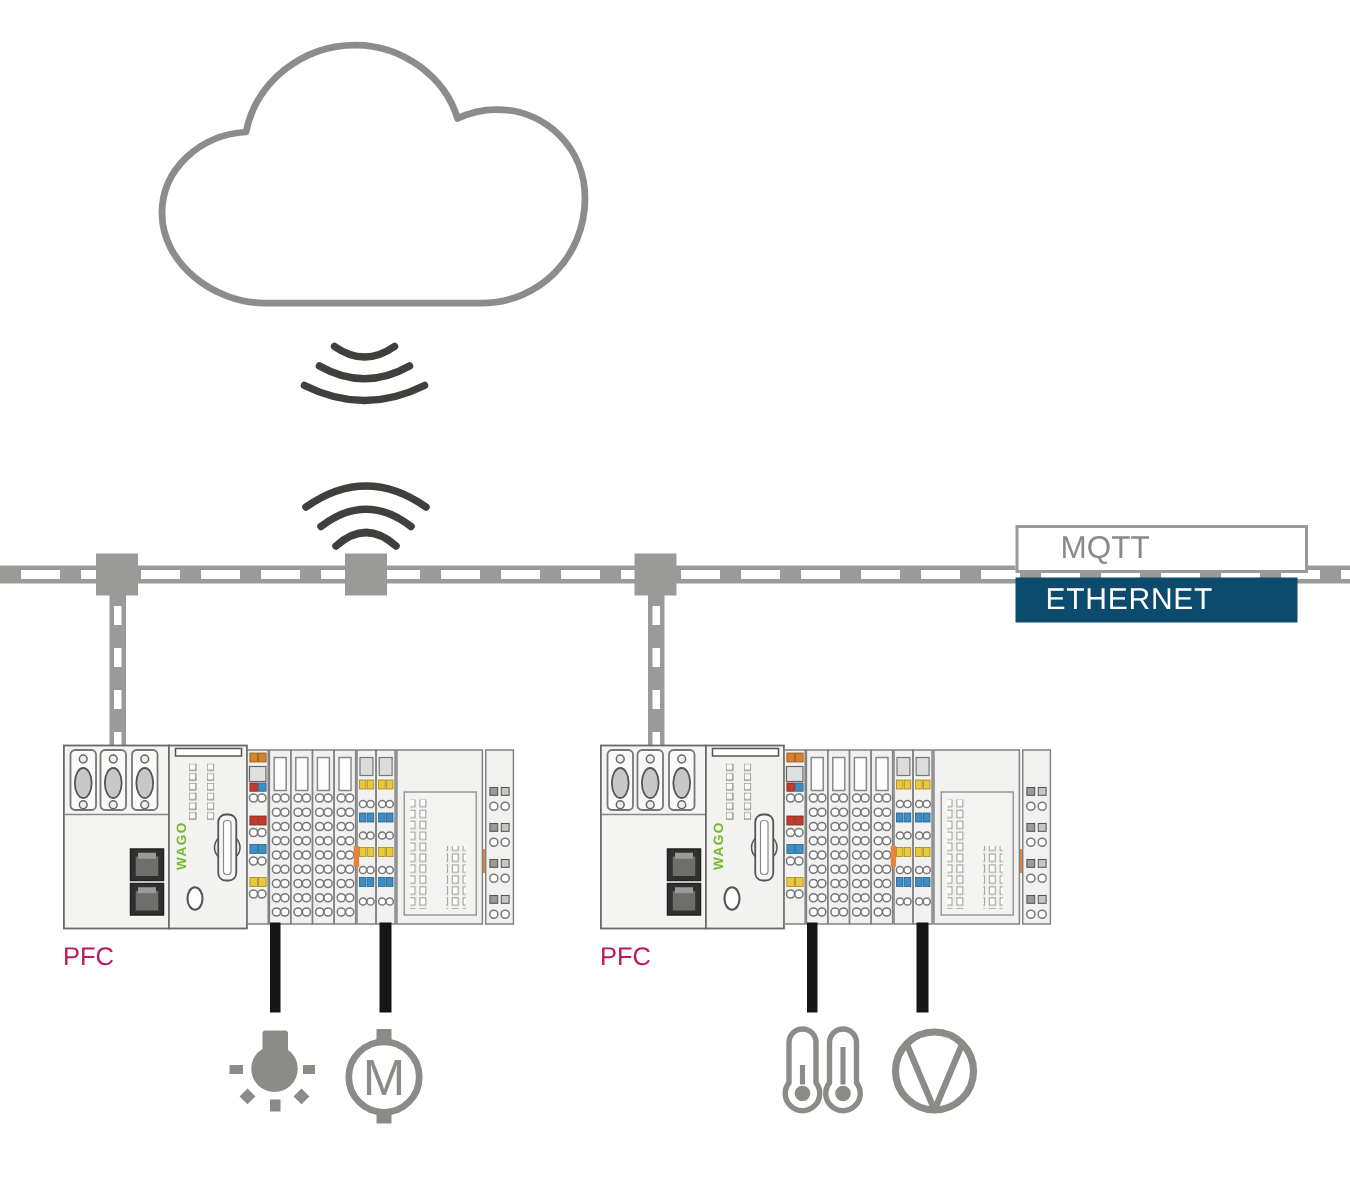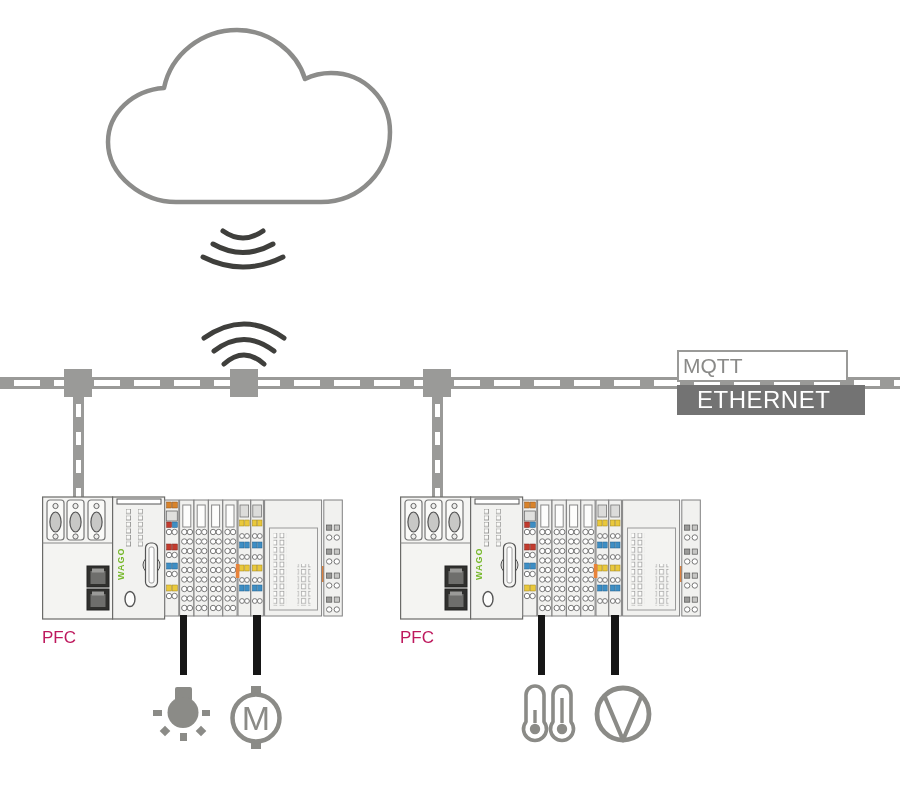--- a/index.html
+++ b/index.html
@@ -11,23 +11,23 @@
   .bus{position:absolute;left:0;top:377px;width:900px;height:12px;background:#9a9a98;}
   .bus-dashes{position:absolute;left:0;top:3px;width:100%;height:6px;
     background:repeating-linear-gradient(90deg,transparent 0 14px,#ffffff 14px 40px);}
   .bus-node{position:absolute;width:28px;height:28px;background:#9a9a98;top:369px;}
   .drop{position:absolute;width:11px;height:108px;top:389px;background:#9a9a98;}
   .drop-dashes{position:absolute;left:3px;top:0;width:5px;height:100%;
     background:repeating-linear-gradient(180deg,transparent 0 15px,#ffffff 15px 28px);}
 
   
   .mqtt-box{position:absolute;left:677px;top:350px;width:163px;height:28px;background:#ffffff;
-    border:2.5px solid #9a9a98;color:#8a8a88;font-size:21px;line-height:28px;padding-left:4px;}
-  .eth-box{position:absolute;left:677px;top:385px;width:168px;height:30px;background:#737373;
-    color:#ffffff;font-size:24px;line-height:30px;padding-left:20px;letter-spacing:0.5px;}
+    border:2.5px solid #9a9a98;color:#8a8a88;font-size:21px;line-height:28px;padding-left:28px;}
+  .eth-box{position:absolute;left:677px;top:385px;width:168px;height:30px;background:#0c4a6e;
+    color:#ffffff;font-size:20px;line-height:30px;padding-left:20px;letter-spacing:0.5px;}
 
   
   .device{position:absolute;width:301px;height:262px;}
   .device.d1{left:42px;top:496px;}
   .device.d2{left:400px;top:496px;}
   .wire{position:absolute;width:7.5px;height:60px;top:119px;background:#161616;}
   .pfc-label{position:absolute;left:0;top:132px;font-size:17px;color:#be185d;}
 
   svg{display:block;}
 </style>

